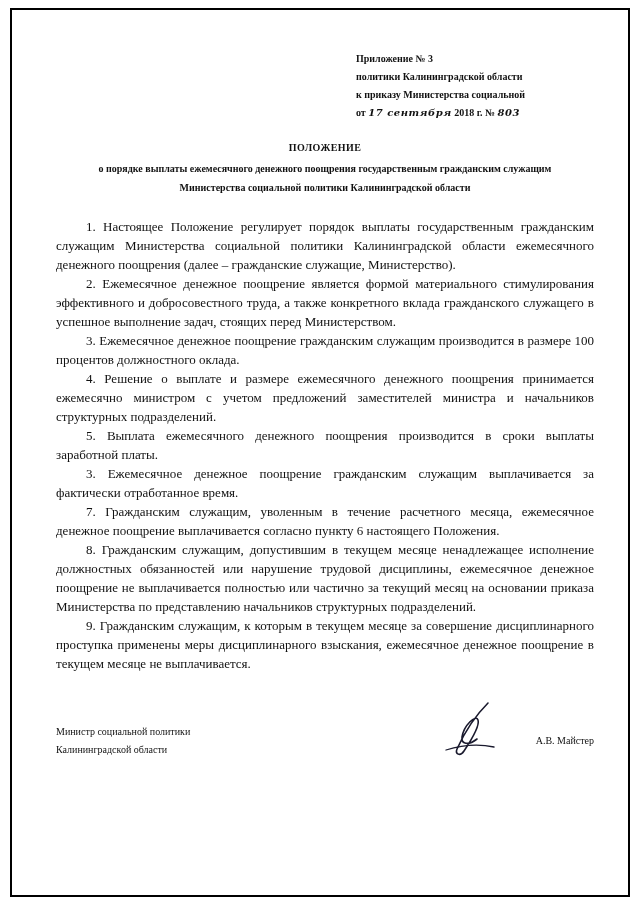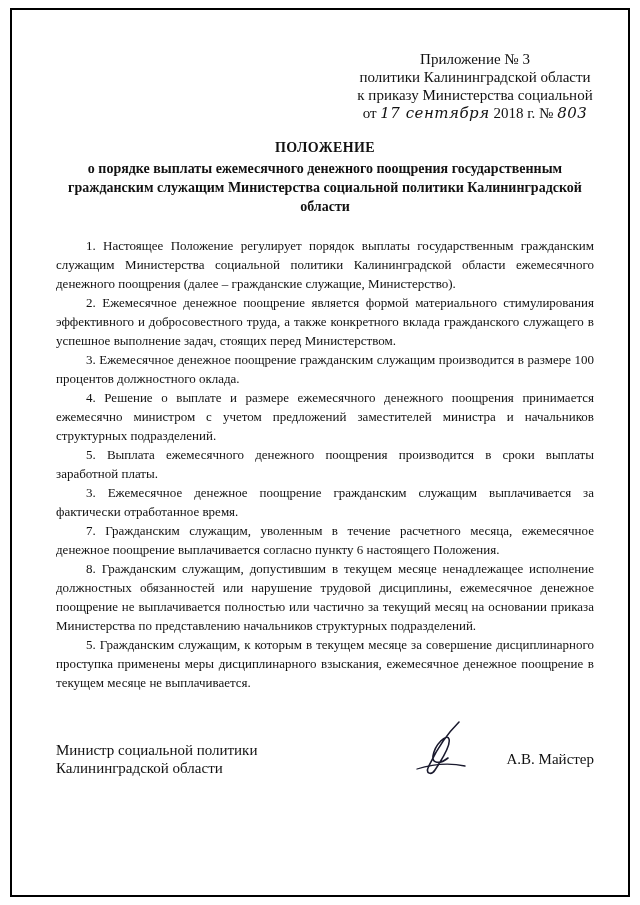--- a/index.html
+++ b/index.html
@@ -20,35 +20,35 @@
     top: 8px;
     left: 10px;
     right: 10px;
     bottom: 8px;
     border: 2px solid #000000;
     padding: 40px 34px 30px 44px;
     box-sizing: border-box;
     background: #ffffff;
   }
   .header {
-    text-align: center;
     margin-left: 300px;
-    font-size: 15px;
+    font-size: 10px;
     line-height: 18px;
+    font-weight: bold;
   }
   .hand {
     font-style: italic;
     font-family: "DejaVu Serif", serif;
     letter-spacing: 0.5px;
   }
   .title {
     text-align: center;
     font-weight: bold;
     margin-top: 16px;
-    font-size: 14px;
+    font-size: 10px;
     line-height: 19px;
   }
   .title-heading {
     margin-bottom: 2px;
     letter-spacing: 0.4px;
   }
   .title-subtitle {
     margin: 0 auto;
     max-width: 520px;
   }
@@ -59,21 +59,21 @@
     text-align: justify;
   }
   .para {
     margin: 0;
     text-indent: 30px;
   }
   .sig-row {
     margin-top: 36px;
     display: flex;
     align-items: center;
-    font-size: 15px;
+    font-size: 10px;
     line-height: 18px;
   }
   .sig-left {
     flex: none;
   }
   .sig-mid {
     margin-left: auto;
     margin-right: 34px;
     flex: none;
     position: relative;
@@ -108,21 +108,21 @@
 
   <div class="body-text">
     <p class="para">1. Настоящее Положение регулирует порядок выплаты государственным гражданским служащим Министерства социальной политики Калининградской области ежемесячного денежного поощрения (далее – гражданские служащие, Министерство).</p>
     <p class="para">2. Ежемесячное денежное поощрение является формой материального стимулирования эффективного и добросовестного труда, а также конкретного вклада гражданского служащего в успешное выполнение задач, стоящих перед Министерством.</p>
     <p class="para">3. Ежемесячное денежное поощрение гражданским служащим производится в размере 100 процентов должностного оклада.</p>
     <p class="para">4. Решение о выплате и размере ежемесячного денежного поощрения принимается ежемесячно министром с учетом предложений заместителей министра и начальников структурных подразделений.</p>
     <p class="para">5. Выплата ежемесячного денежного поощрения производится в сроки выплаты заработной платы.</p>
     <p class="para">3. Ежемесячное денежное поощрение гражданским служащим выплачивается за фактически отработанное время.</p>
     <p class="para">7. Гражданским служащим, уволенным в течение расчетного месяца, ежемесячное денежное поощрение выплачивается согласно пункту 6 настоящего Положения.</p>
     <p class="para">8. Гражданским служащим, допустившим в текущем месяце ненадлежащее исполнение должностных обязанностей или нарушение трудовой дисциплины, ежемесячное денежное поощрение не выплачивается полностью или частично за текущий месяц на основании приказа Министерства по представлению начальников структурных подразделений.</p>
-    <p class="para">5. Гражданским служащим, к которым в текущем месяце за совершение дисциплинарного проступка применены меры дисциплинарного взыскания, ежемесячное денежное поощрение  в текущем  месяце не выплачивается.</p>
+    <p class="para">9. Гражданским служащим, к которым в текущем месяце за совершение дисциплинарного проступка применены меры дисциплинарного взыскания, ежемесячное денежное поощрение  в текущем  месяце не выплачивается.</p>
   </div>
 
   <div class="sig-row">
     <div class="sig-left">
       <div>Министр социальной политики</div>
       <div>Калининградской области</div>
     </div>
     <div class="sig-mid">
       <svg width="66" height="58" viewBox="0 0 66 58" aria-hidden="true">
         <path d="M52 2 C42 12, 30 28, 21 48 C19 53, 24 56, 28 50 C36 38, 44 25, 42 19 C40 13, 28 24, 26 36 C25 43, 32 45, 41 38" stroke="#1a1a2e" stroke-width="1.6" fill="none" stroke-linecap="round"></path>

